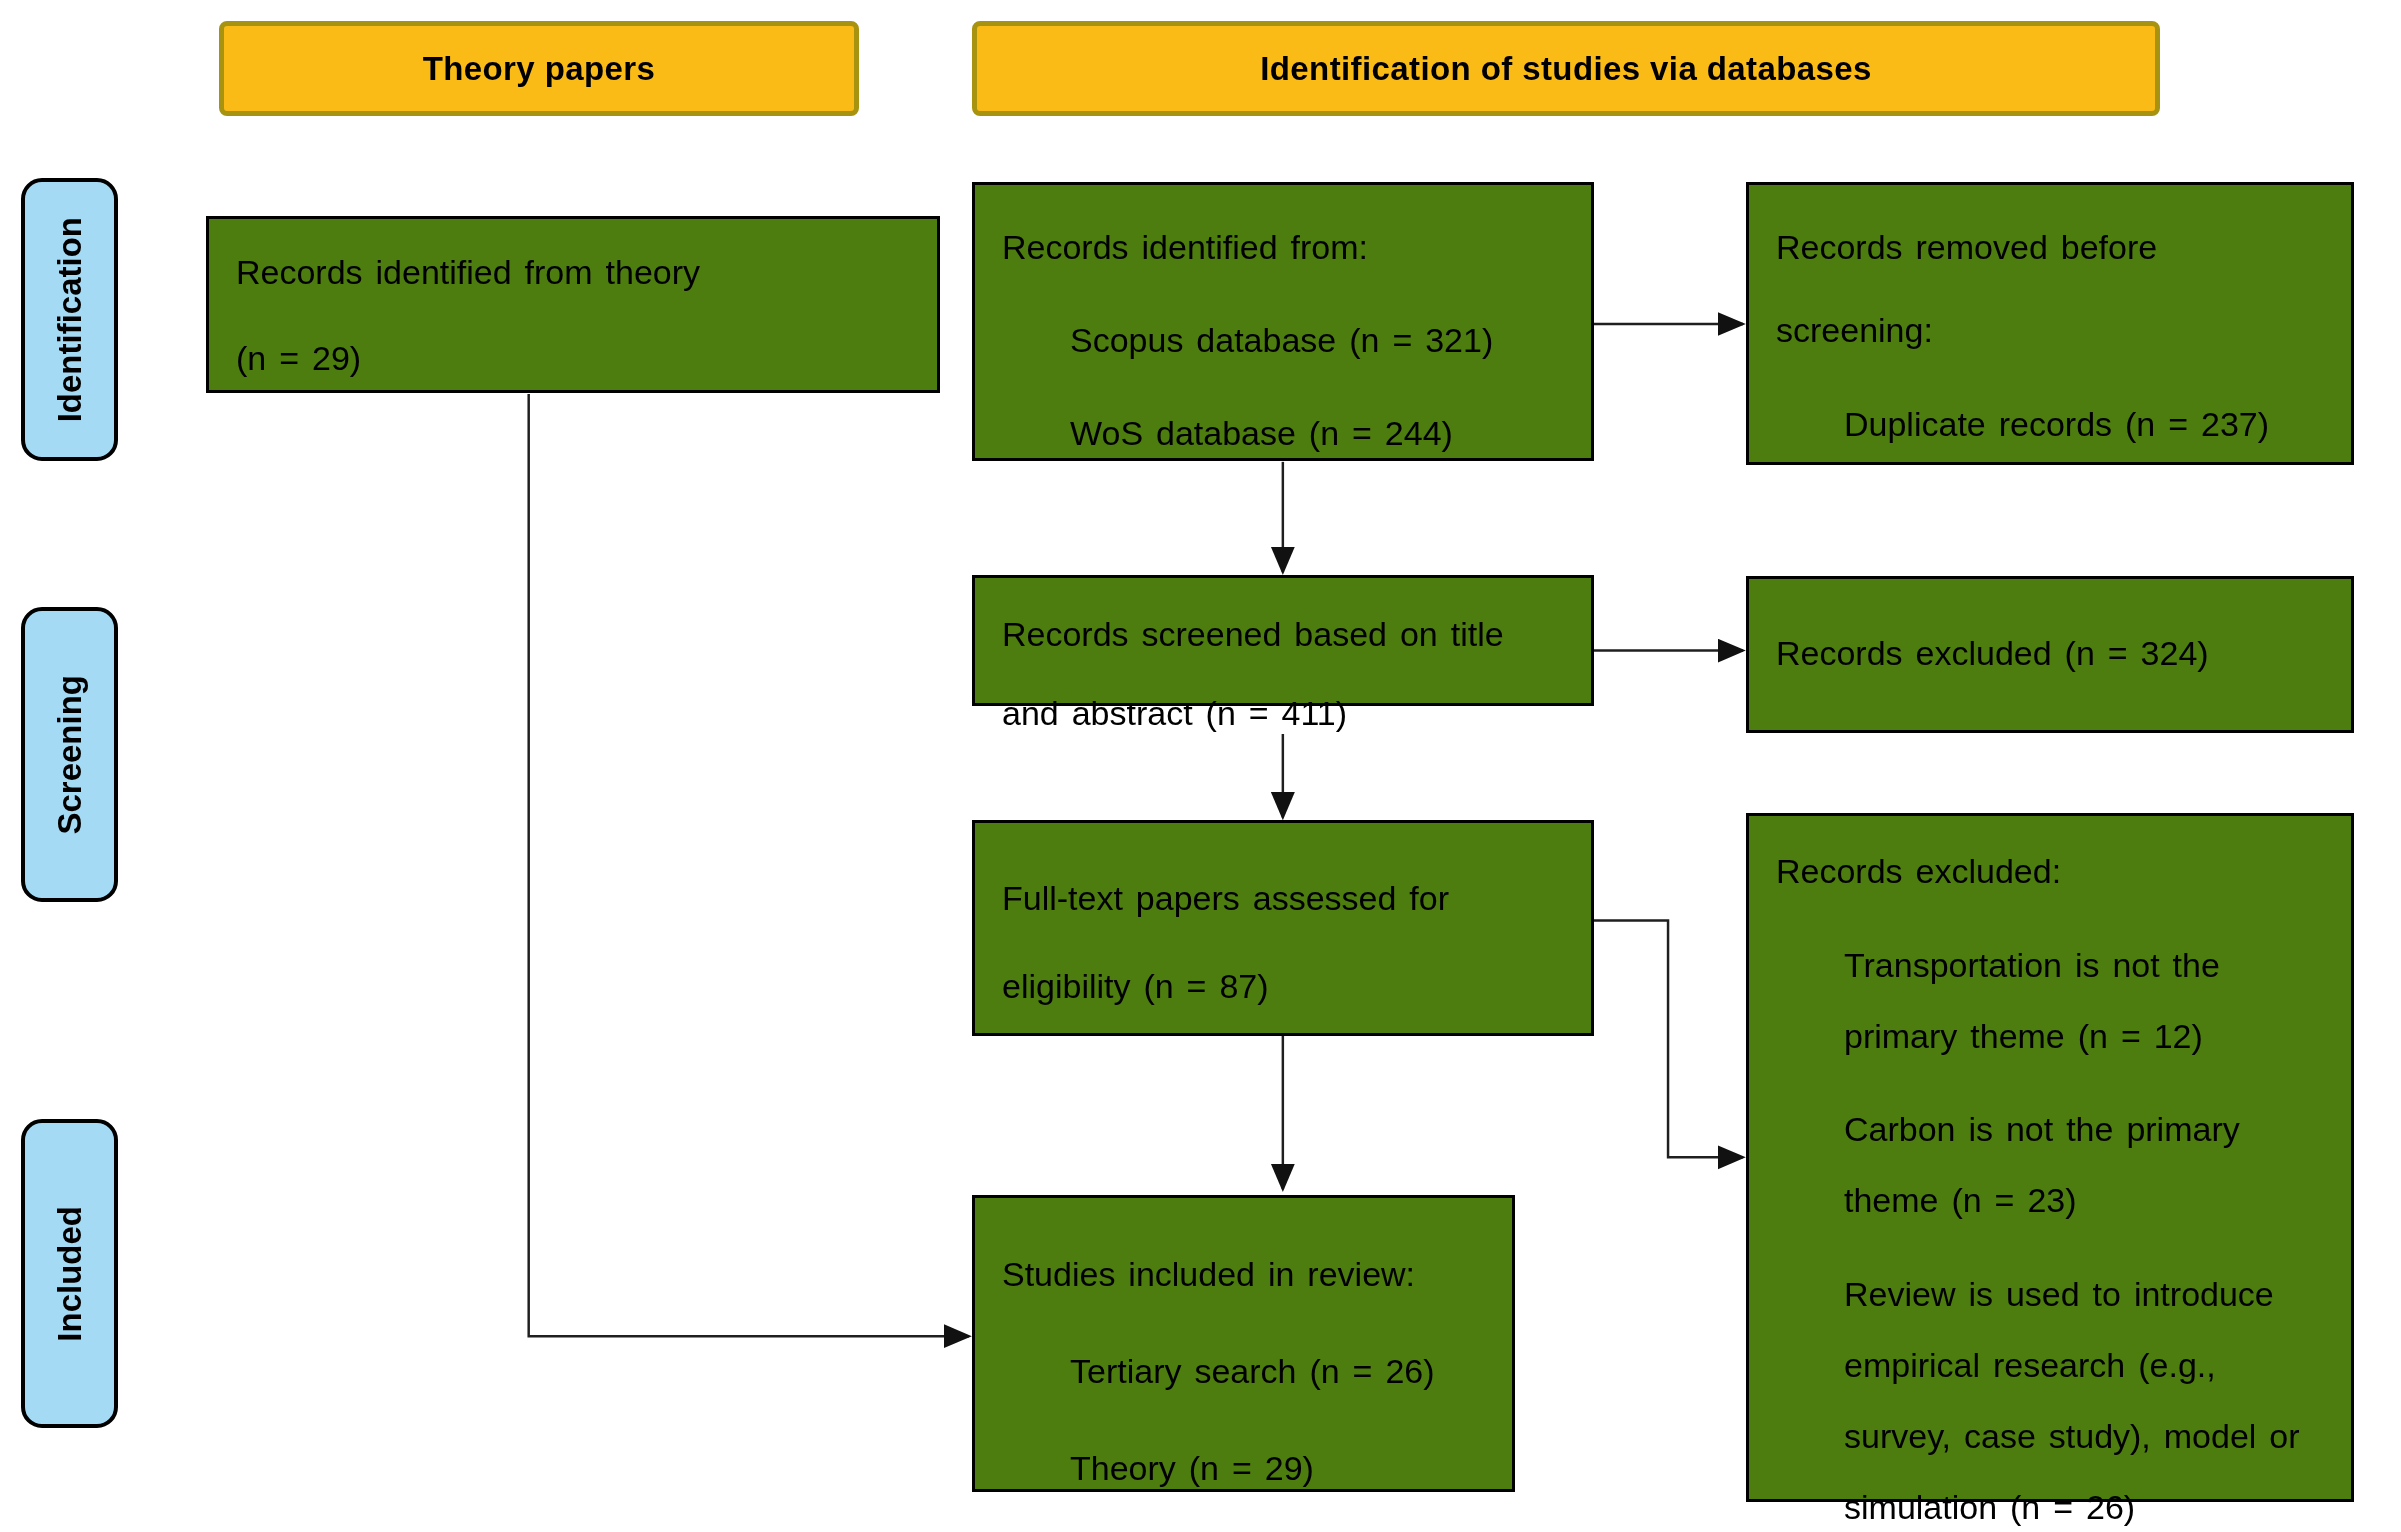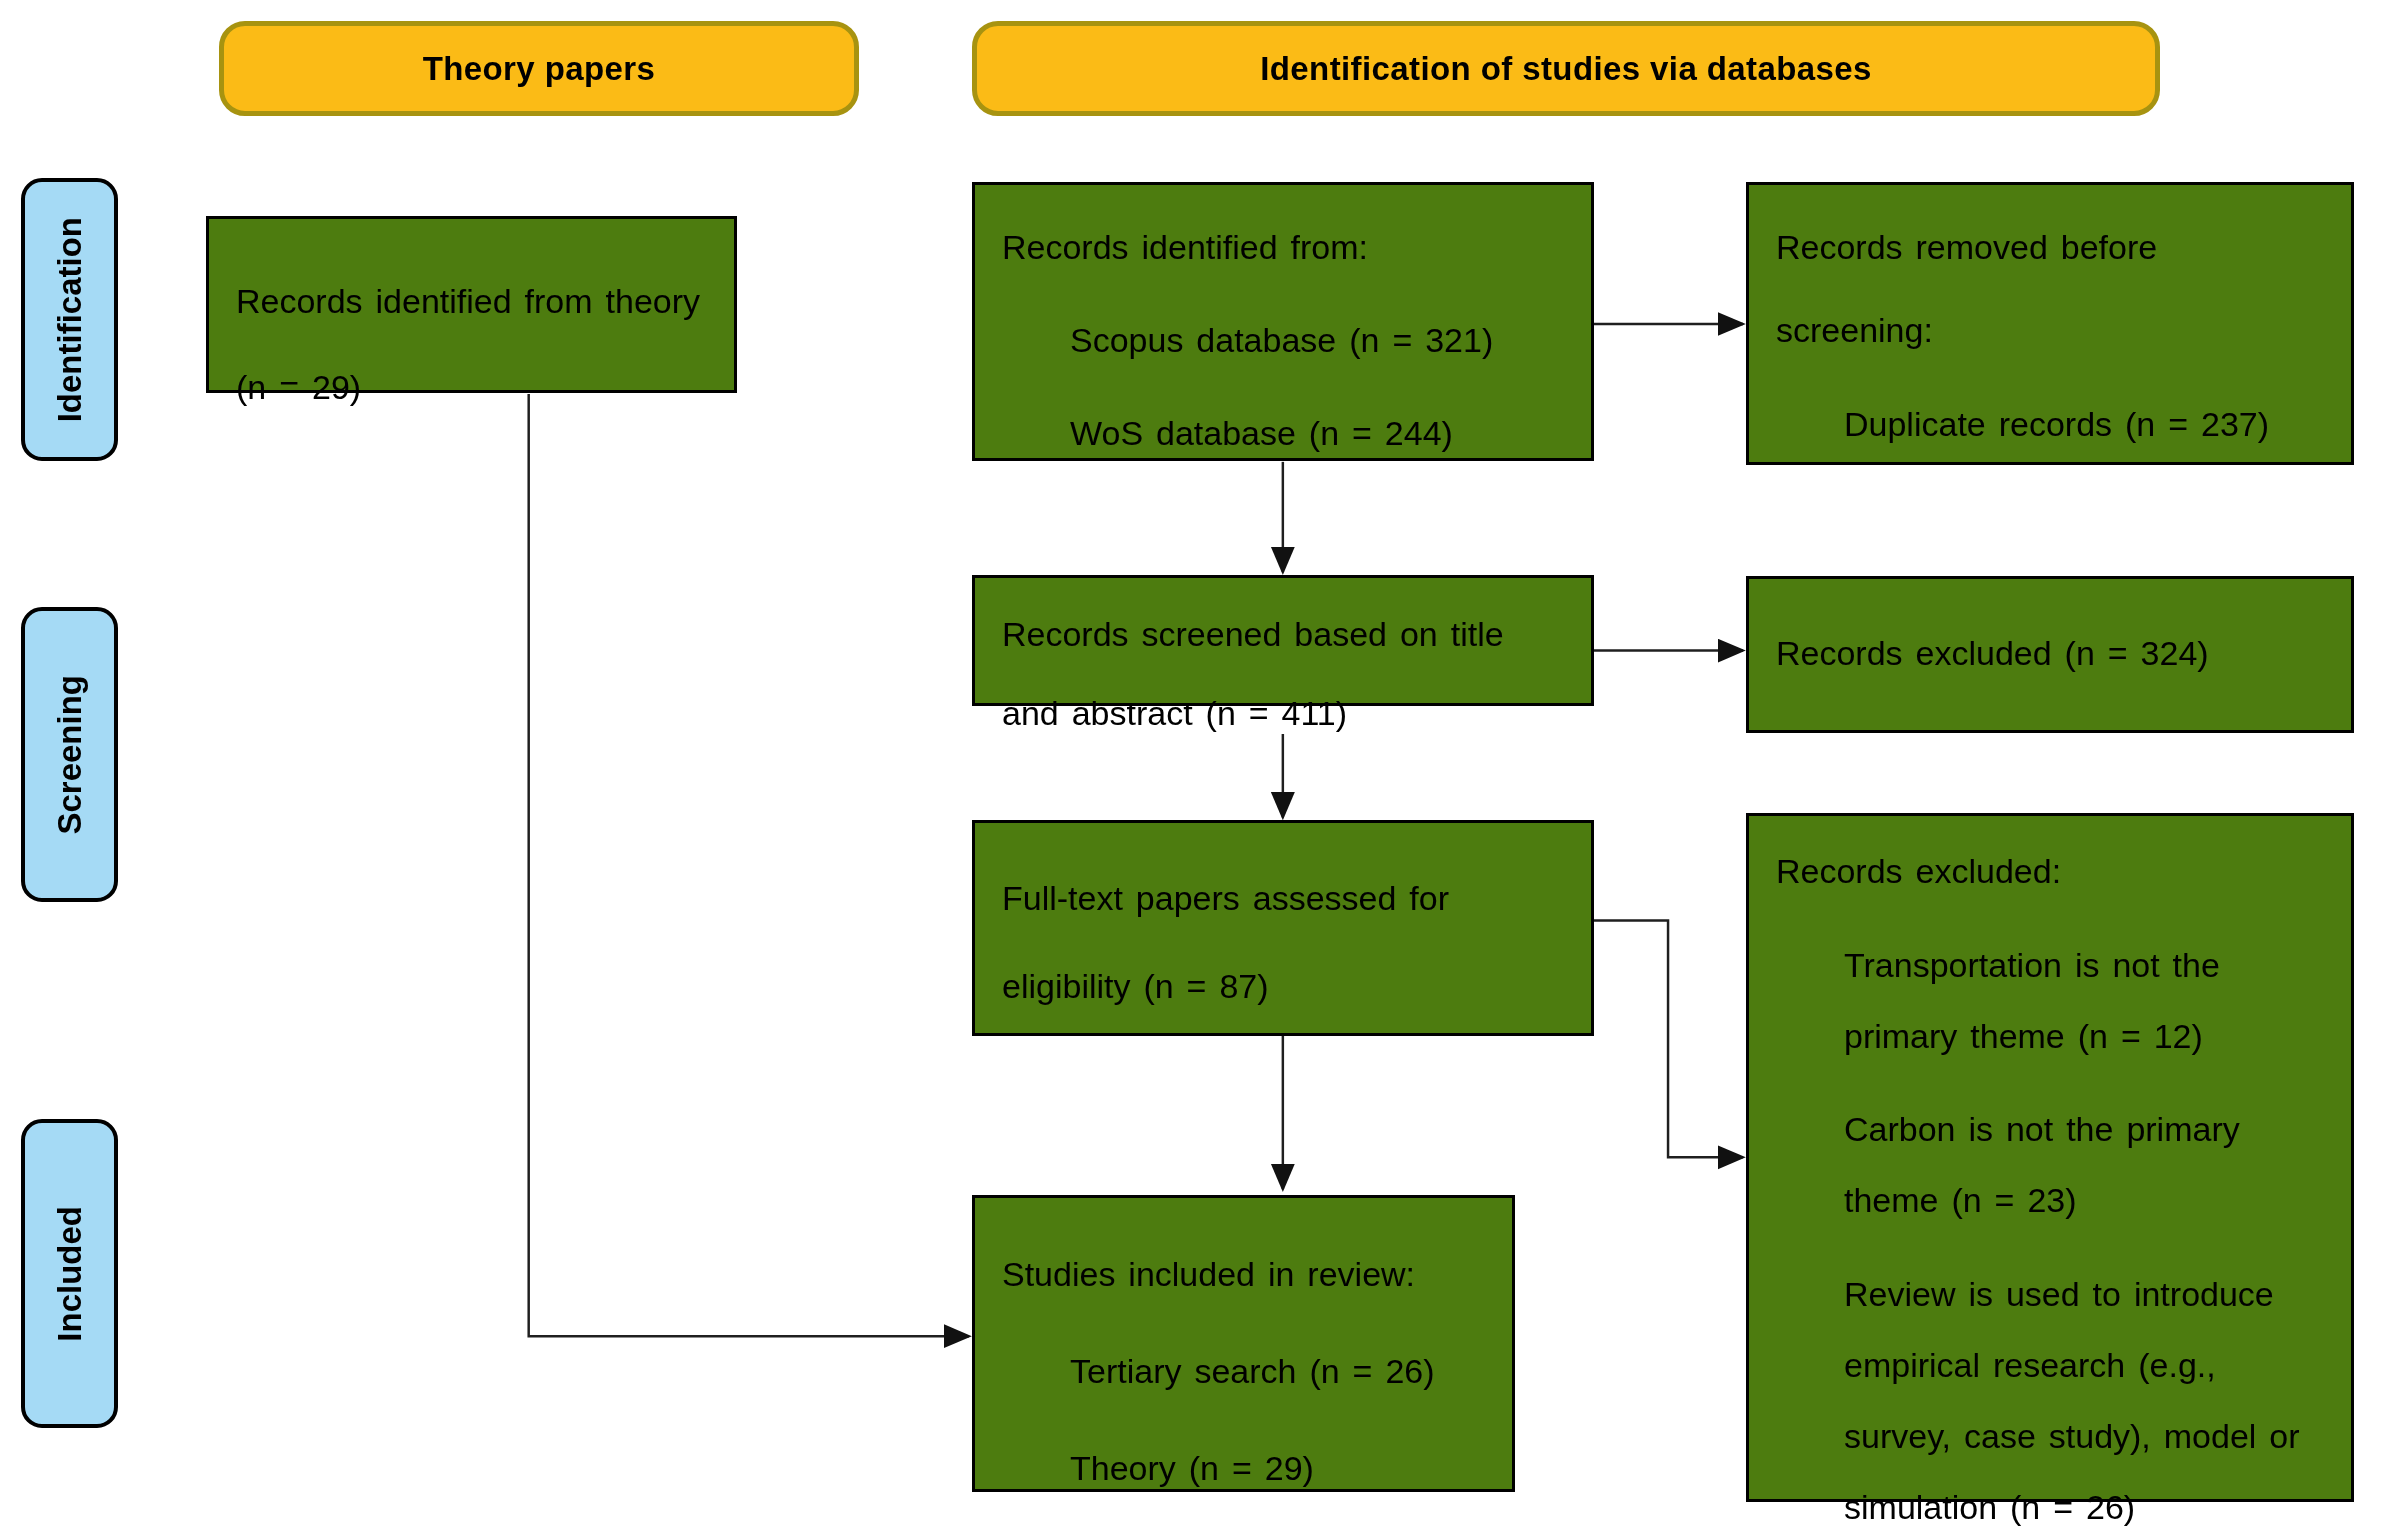--- a/index.html
+++ b/index.html
@@ -14,21 +14,21 @@
   .connectors {
     position: absolute;
     left: 0; top: 0;
     width: 2401px; height: 1533px;
     pointer-events: none;
   }
   .pill {
     position: absolute;
     background: #fbbb16;
     border: 5px solid #a79310;
-    border-radius: 26px;
+    border-radius: 8px;
     display: flex;
     align-items: center;
     justify-content: center;
     box-sizing: border-box;
   }
   .pill .ptext {
     font-size: 33px;
     font-weight: bold;
     color: #000;
     letter-spacing: 0.4px;
@@ -105,21 +105,21 @@
   <div class="stage" style="left:21px; top:178px; width:97px; height:283px;">
     <span class="vtext">Identification</span>
   </div>
   <div class="stage" style="left:21px; top:607px; width:97px; height:295px;">
     <span class="vtext">Screening</span>
   </div>
   <div class="stage" style="left:21px; top:1119px; width:97px; height:309px;">
     <span class="vtext">Included</span>
   </div>
 
-  <div class="fbox" style="left:206px; top:216px; width:531px; height:177px; padding-top:39px;">
+  <div class="fbox" style="left:206px; top:216px; width:734px; height:177px; padding-top:10px;">
     <div class="bline">Records identified from theory</div>
     <div class="bline">(n = 29)</div>
   </div>
 
   <div class="fbox lh132" style="left:972px; top:182px; width:622px; height:279px; padding-top:15.6px;">
     <div class="bline">Records identified from:</div>
     <div class="bline indent">Scopus database (n = 321)</div>
     <div class="bline indent">WoS database (n = 244)</div>
   </div>
 

